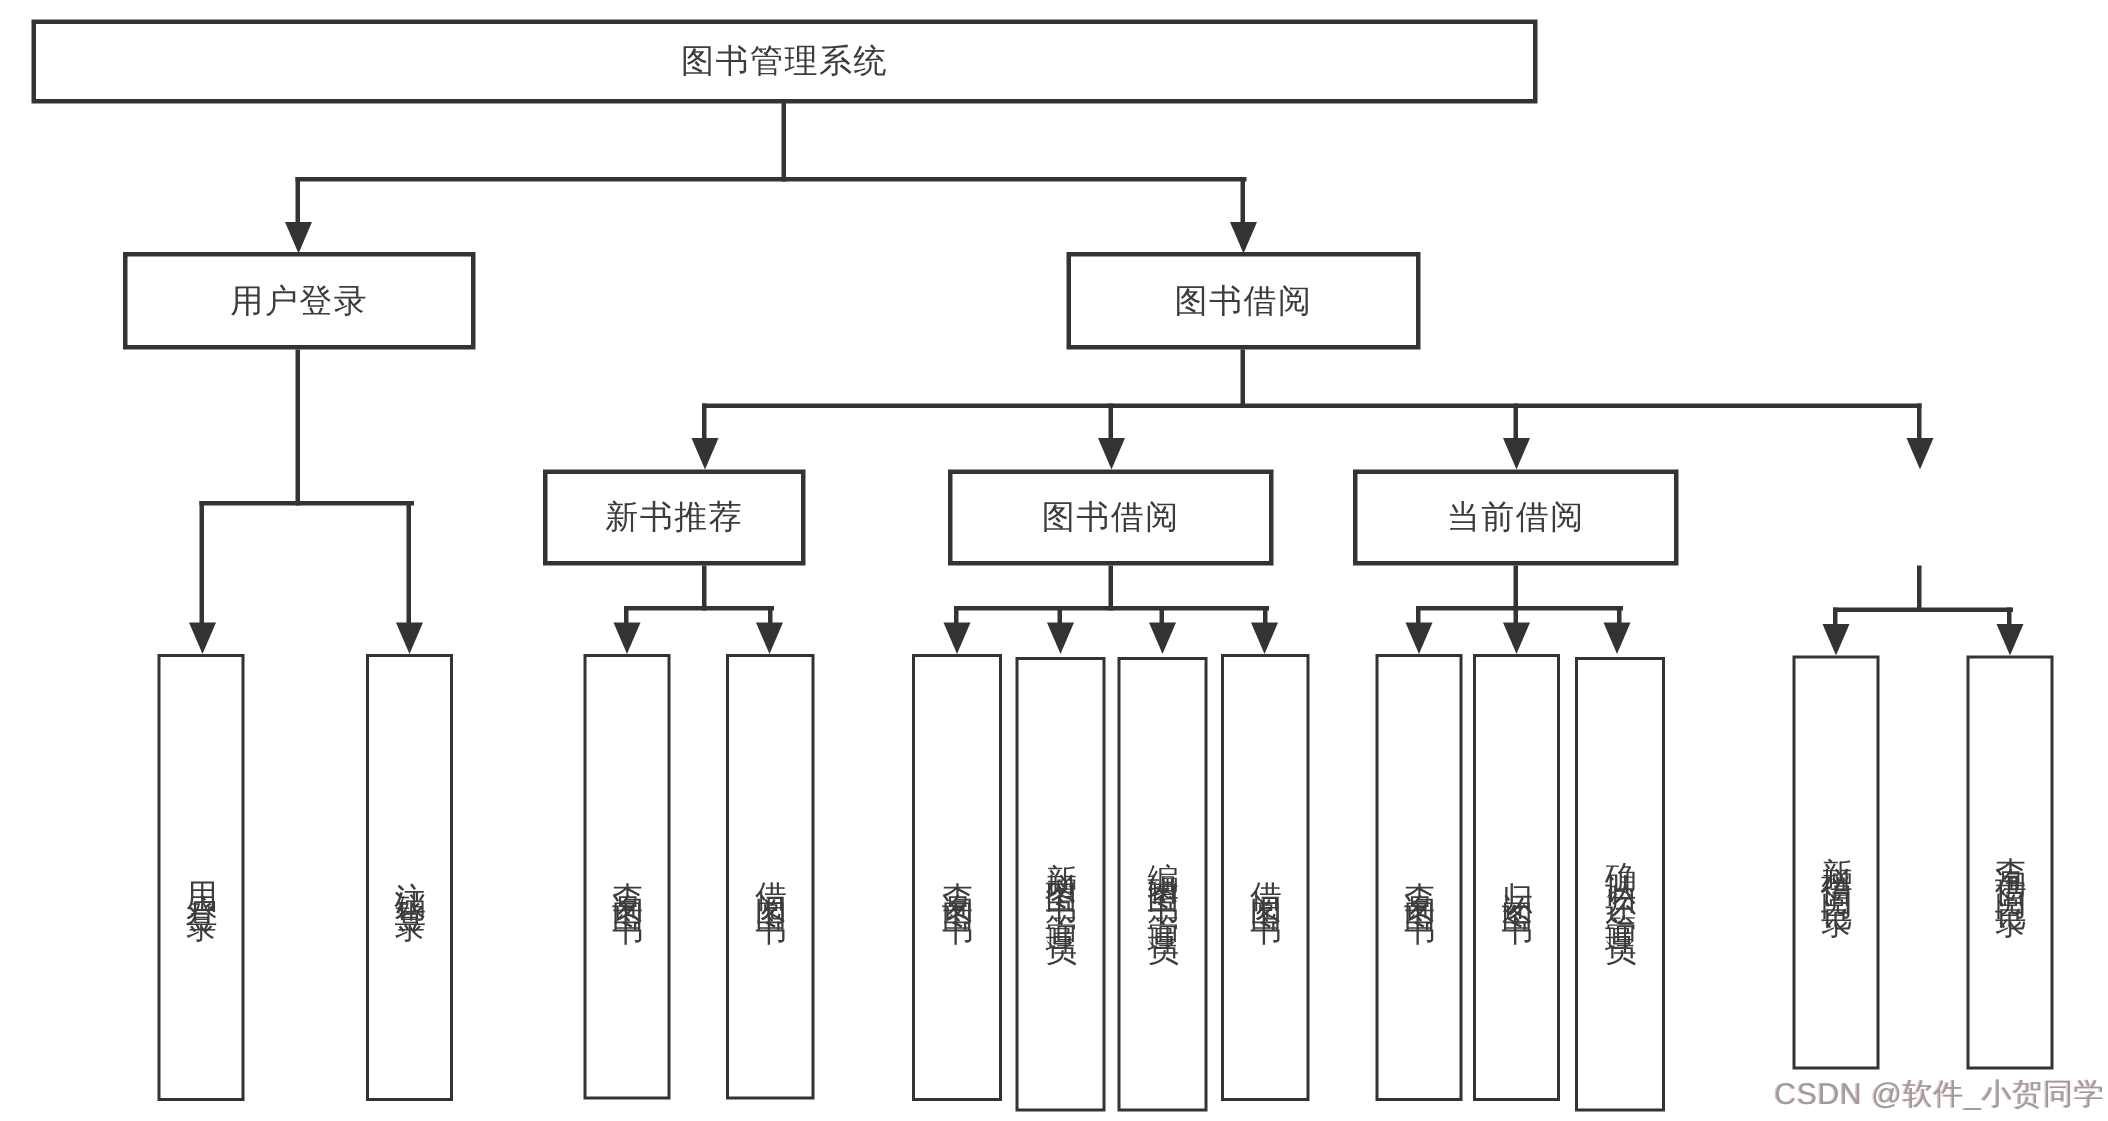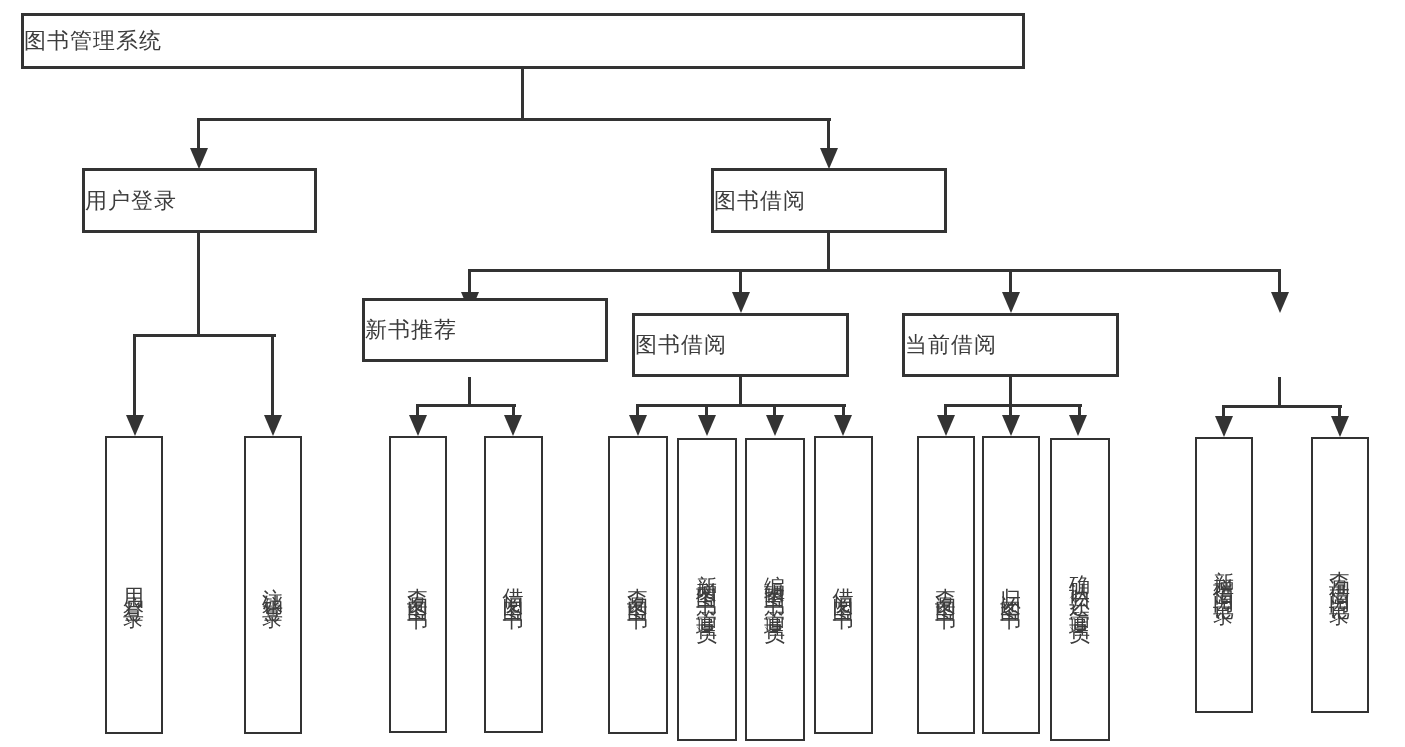--- a/index.html
+++ b/index.html
@@ -8,21 +8,21 @@
     width:1405px;height:747px;
     background:#ffffff;
     font-family:"Liberation Sans","DejaVu Sans",sans-serif;
     overflow:hidden;
   }
   .hbox{
     position:absolute;
     box-sizing:border-box;
     background:#ffffff;
     border:3px solid #333333;
-    display:flex;align-items:center;
+    display:flex;align-items:center;justify-content:center;
     font-size:22px;color:#3c3c3c;
     letter-spacing:1px;
     white-space:nowrap;
   }
   .leaf{
     position:absolute;
     box-sizing:border-box;
     background:#ffffff;
     border:2.5px solid #333333;
     display:flex;align-items:center;justify-content:center;
@@ -86,21 +86,21 @@
   <div class="hline" style="left:468px;top:269px;width:813px"></div>
   <div class="vline" style="left:468px;top:269px;height:28px"></div>
   <div class="arrow" style="left:461px;top:292px"></div>
   <div class="vline" style="left:739px;top:269px;height:28px"></div>
   <div class="arrow" style="left:732px;top:292px"></div>
   <div class="vline" style="left:1009px;top:269px;height:28px"></div>
   <div class="arrow" style="left:1002px;top:292px"></div>
   <div class="vline" style="left:1278px;top:269px;height:28px"></div>
   <div class="arrow" style="left:1271px;top:292px"></div>
 
-  <div class="hbox" style="left:362px;top:298px;width:246px;height:64px">
+  <div class="hbox" style="left:362px;top:313px;width:175px;height:64px">
     <span>新书推荐</span>
   </div>
   <div class="hbox" style="left:902px;top:313px;width:217px;height:64px">
     <span>当前借阅</span>
   </div>
   <div class="hbox" style="left:632px;top:313px;width:217px;height:64px">
     <span>图书借阅</span>
   </div>
 
   <div class="vline" style="left:468px;top:377px;height:30px"></div>
@@ -174,14 +174,15 @@
     <span class="vtext">确认归还（管理员）</span>
   </div>
 
   <div class="leaf" style="left:1195px;top:437px;width:58px;height:276px">
     <span class="vtext">新增借阅记录</span>
   </div>
   <div class="leaf" style="left:1311px;top:437px;width:58px;height:276px">
     <span class="vtext">查询借阅记录</span>
   </div>
 
+  <div class="watermark">CSDN @软件_小贺同学</div>
 
 </div>
 
 </body></html>

